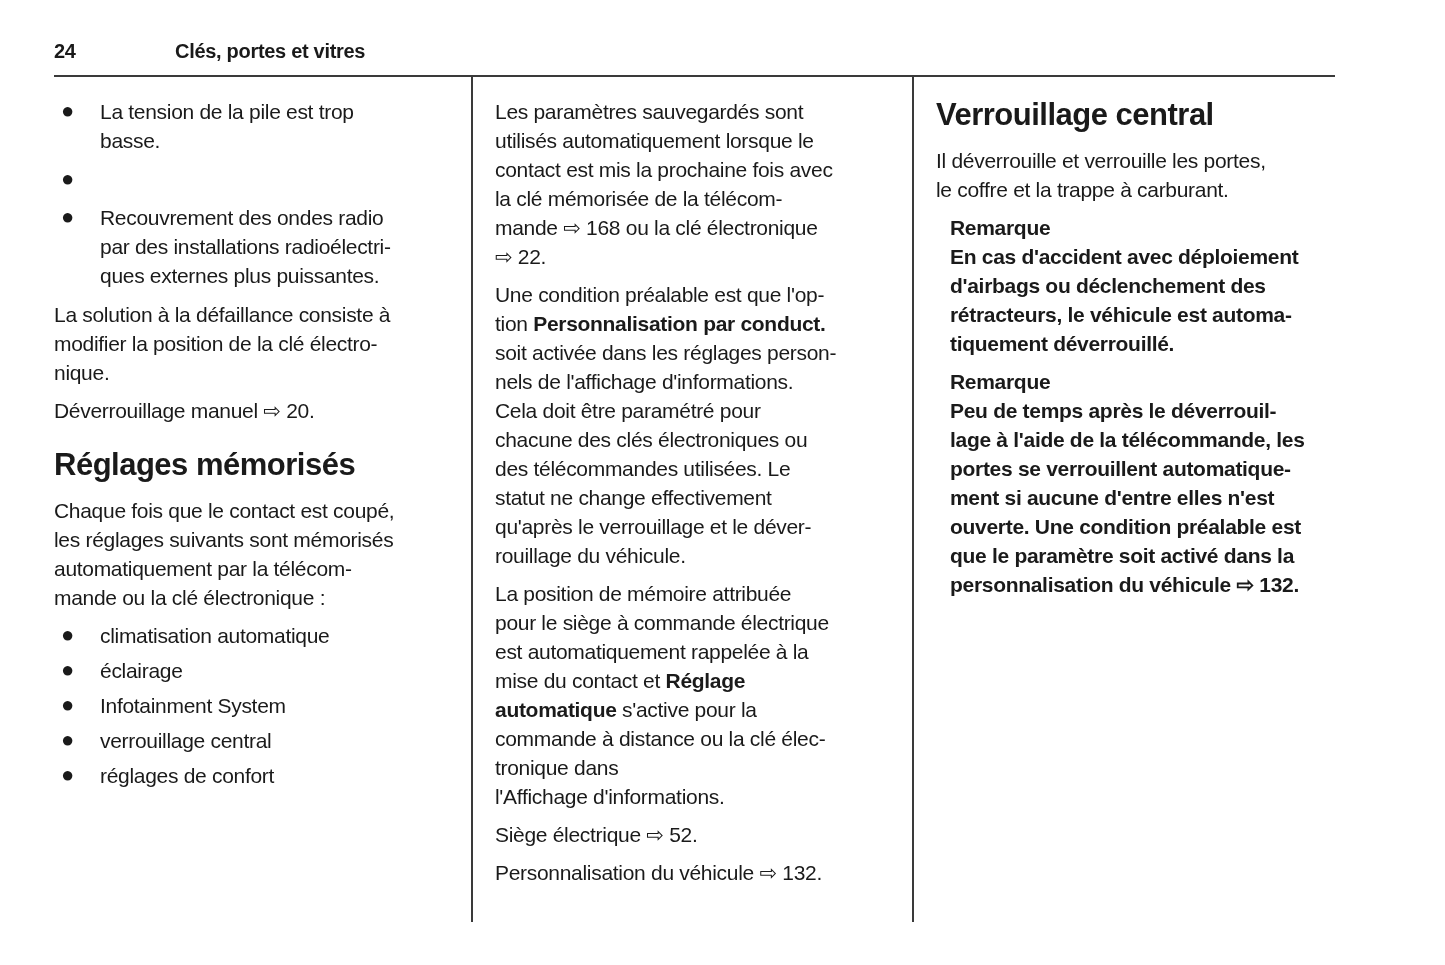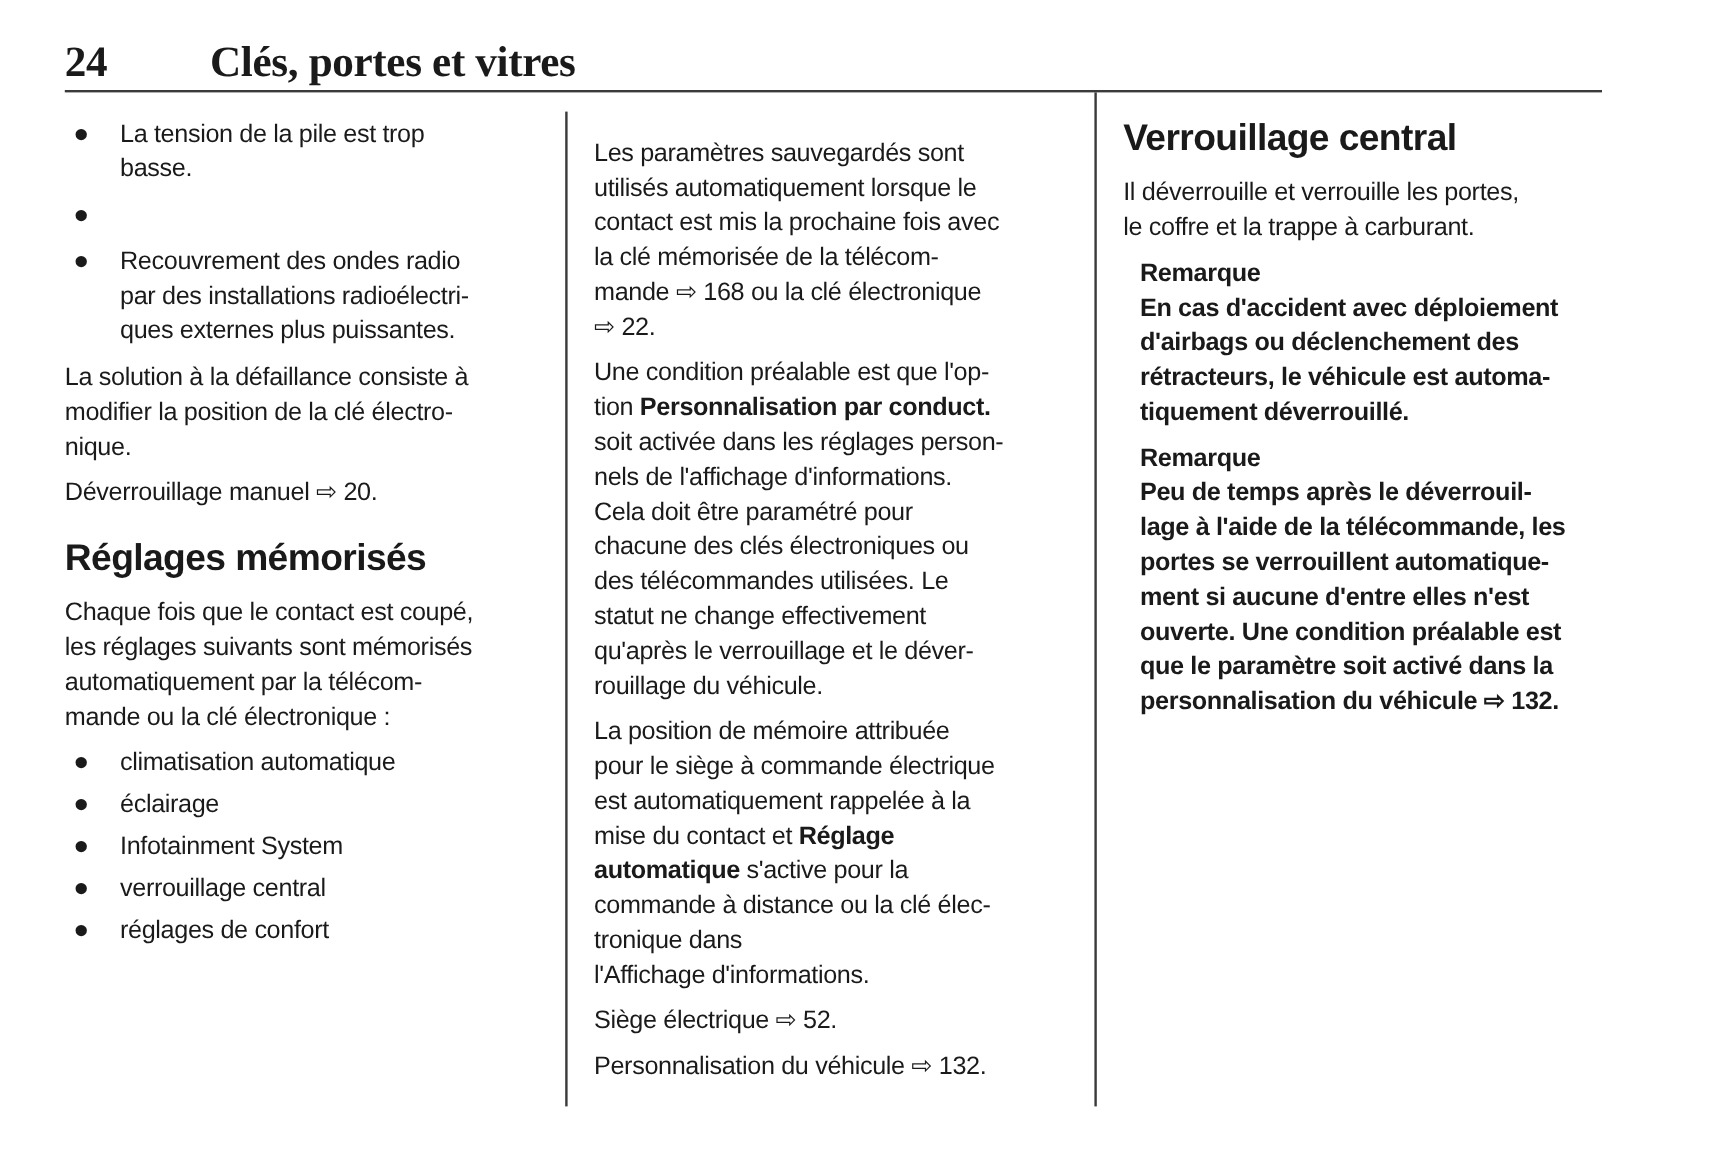--- a/index.html
+++ b/index.html
@@ -19,41 +19,40 @@
     padding: 0 110px 0 54px;
   }
   
   .hdr {
     display: flex;
     align-items: baseline;
     padding-top: 34px;
     padding-bottom: 7px;
     border-bottom: 2px solid #3a3a3a;
     font-weight: bold;
-    font-size: 36px;
+    font-size: 20px;
     letter-spacing: -0.3px;
     line-height: 34px;
-    font-family: Liberation Serif, serif;
   }
   .hdr .num { width: 121px; flex: 0 0 121px; }
   
   .content {
     display: flex;
     align-items: stretch;
     min-height: 845px;
   }
   .col {
     box-sizing: border-box;
     padding-top: 20px;
     font-size: 21px;
     line-height: 29px;
     letter-spacing: -0.3px;
   }
   .col-1 { width: 417px; padding-right: 10px; }
-  .col-2 { width: 441px; border-left: 2px solid #3a3a3a; padding-left: 22px; margin-top: 16px; }
+  .col-2 { width: 441px; border-left: 2px solid #3a3a3a; padding-left: 22px; }
   .col-3 { width: 423px; border-left: 2px solid #3a3a3a; padding-left: 22px; }
   p, .pre { margin: 0 0 9px 0; white-space: pre; }
   b { font-weight: bold; }
   h2 {
     font-size: 31px;
     line-height: 36px;
     font-weight: bold;
     letter-spacing: -0.5px;
     margin: 22px 0 13px 0;
     white-space: pre;

